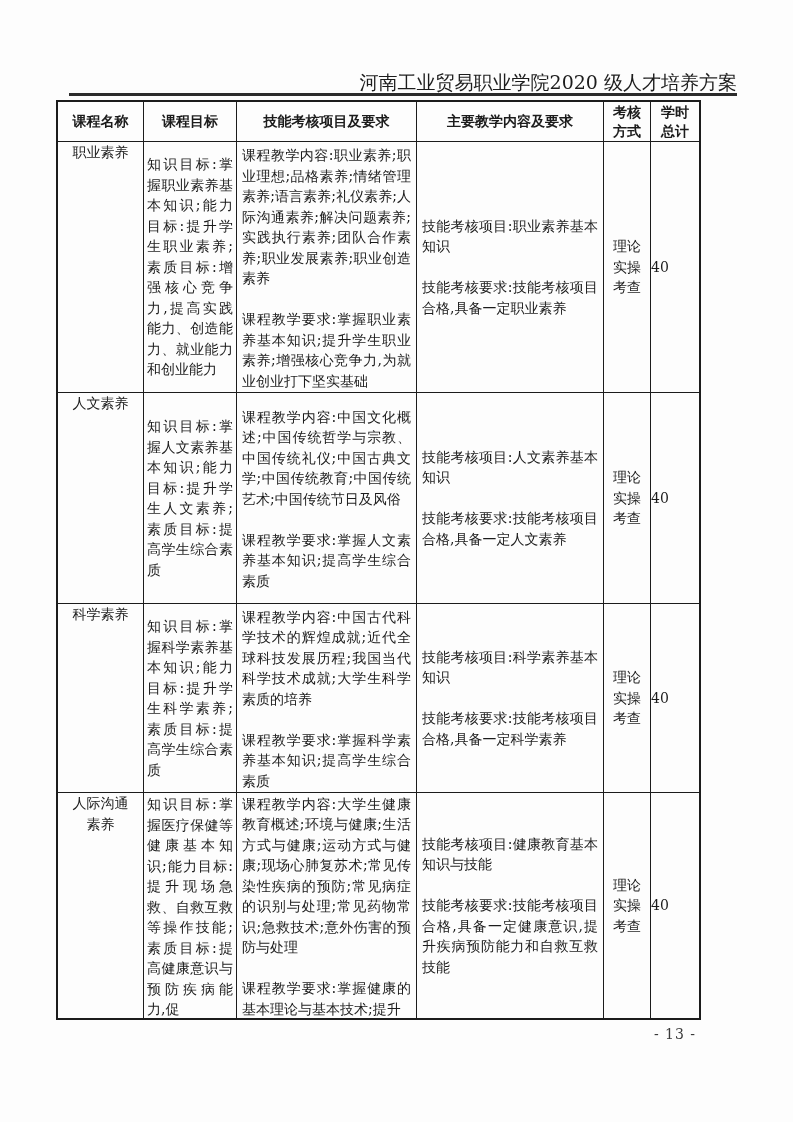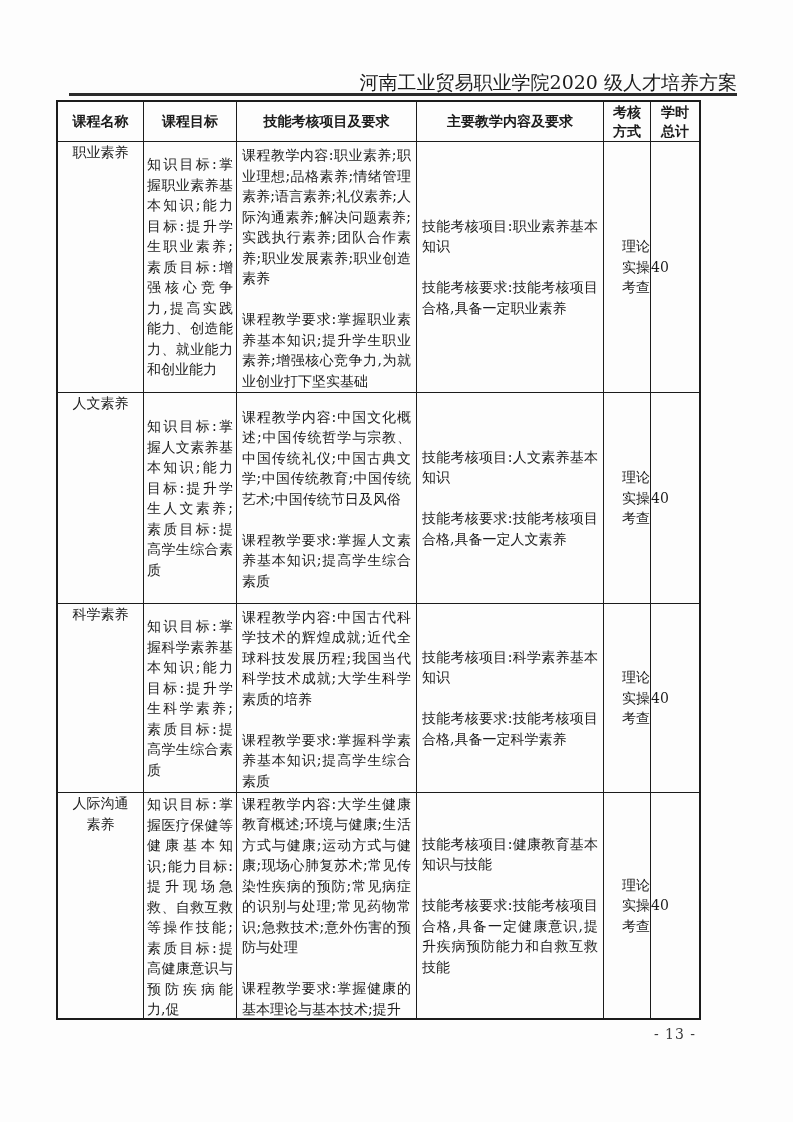--- a/index.html
+++ b/index.html
@@ -32,21 +32,21 @@
     font-size:14px; line-height:20.5px;
   }
   .last-col { border-right:none; }
   .last-row { border-bottom:none; }
   .hcell { font-weight:bold; justify-content:center; text-align:center; line-height:19px; padding:0 6px; }
   .c-name   { text-align:center; padding:0 10px; }
   .c-obj    { justify-content:center; text-align:justify; text-justify:inter-ideograph; padding:1px 3px; }
   .c-obj.top{ justify-content:flex-start; }
   .c-content{ justify-content:center; text-align:justify; text-justify:inter-ideograph; padding:2px 5px 0; }
   .c-assess { justify-content:center; text-align:justify; text-justify:inter-ideograph; padding:0 5px; }
-  .c-method { justify-content:center; text-align:right; }
+  .c-method { justify-content:center; text-align:center; }
   .c-hours  { justify-content:center; }
   .pre { white-space:pre-line; }
   .page-number {
     position:absolute; left:635px; top:1026px; width:80px;
     text-align:center; font-size:14px; color:#3a3a3a; letter-spacing:1px;
   }
 </style>
 </head>
 <body>
 

